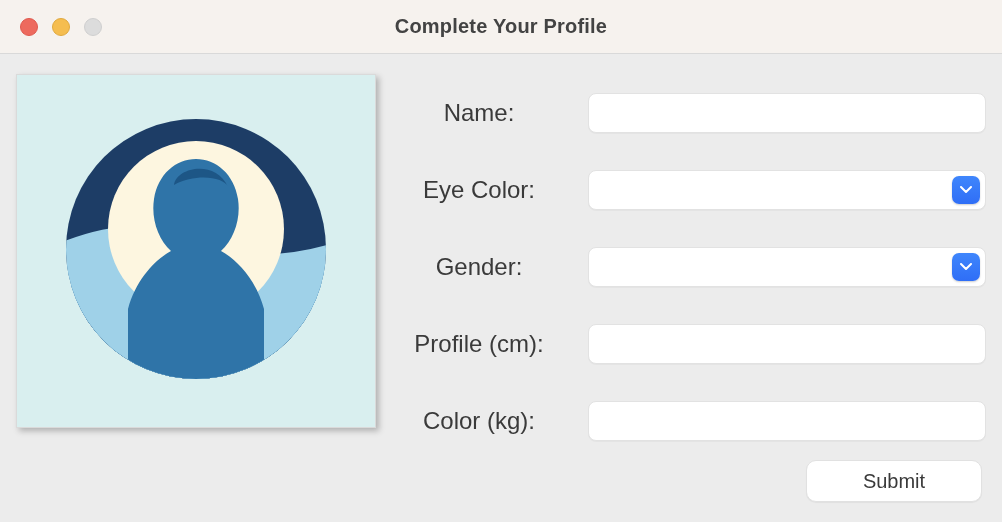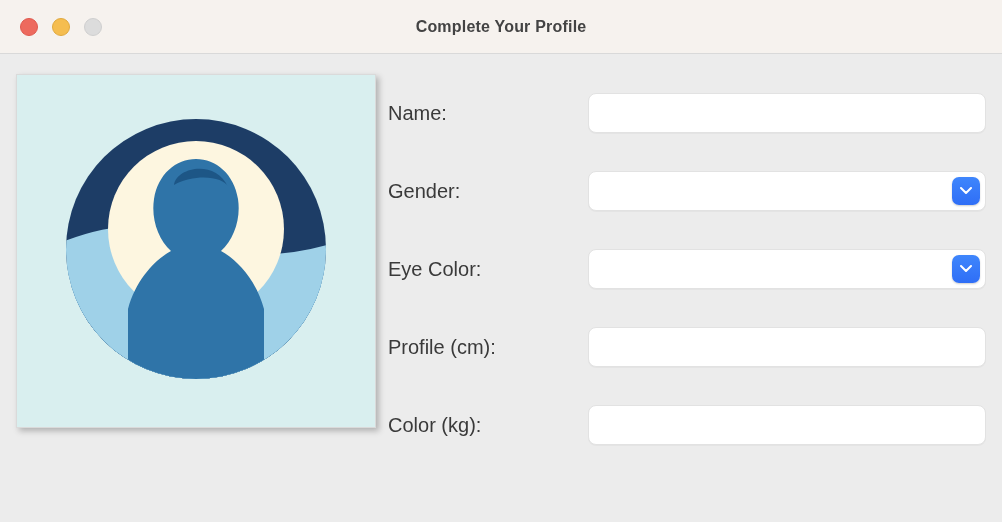--- a/index.html
+++ b/index.html
@@ -29,21 +29,21 @@
     .traffic-lights .dot {
       width: 18px; height: 18px;
       border-radius: 50%;
     }
     .dot.close { background: #ed6a5e; border: 1px solid #e0594e; }
     .dot.min   { background: #f5bd4f; border: 1px solid #e0a93e; }
     .dot.max   { background: #dcdcdc; border: 1px solid #cfcfcf; }
     .window-title {
       width: 100%;
       text-align: center;
-      font-size: 16px;
+      font-size: 20px;
       font-weight: 700;
       color: #434343;
       letter-spacing: 0.2px;
     }
 
     .content {
       display: flex;
       padding: 20px 16px 16px 16px;
       height: calc(100% - 54px);
     }
@@ -67,22 +67,22 @@
       flex-direction: column;
     }
 
     .row {
       display: flex;
       align-items: center;
       height: 78px;
     }
     .row .label {
       width: 200px;
-      text-align: left;
-      font-size: 20px;
+      text-align: center;
+      font-size: 24px;
       font-weight: 400;
       color: #3a3a3a;
       padding-right: 18px;
     }
     .row .control {
       flex: 1;
     }
     .text-input {
       width: 100%;
       height: 40px;
@@ -194,35 +194,35 @@
   <div class="form-panel">
 
     <div class="row">
       <div class="label">Name:</div>
       <div class="control">
         <input type="text" class="text-input" value="" style="">
       </div>
     </div>
 
     <div class="row">
-      <div class="label">Gender:</div>
+      <div class="label">Eye Color:</div>
       <div class="control">
         <div class="select-wrap">
           <div class="select-field"></div>
           <div class="select-chevron">
             <svg width="12" height="8" viewBox="0 0 12 8">
                 <path d="M1 1 L6 6 L11 1" stroke="#fff" stroke-width="2" fill="none" stroke-linecap="round" stroke-linejoin="round"></path>
               </svg>
           </div>
         </div>
       </div>
     </div>
 
     <div class="row">
-      <div class="label">Eye Color:</div>
+      <div class="label">Gender:</div>
       <div class="control">
         <div class="select-wrap">
           <div class="select-field"></div>
           <div class="select-chevron">
             <svg width="12" height="8" viewBox="0 0 12 8">
                 <path d="M1 1 L6 6 L11 1" stroke="#fff" stroke-width="2" fill="none" stroke-linecap="round" stroke-linejoin="round"></path>
               </svg>
           </div>
         </div>
       </div>
@@ -235,15 +235,18 @@
       </div>
     </div>
 
     <div class="row">
       <div class="label">Color (kg):</div>
       <div class="control">
         <input type="text" class="text-input" value="" style="">
       </div>
     </div>
 
+    <div class="footer">
+      <button class="submit-btn">Submit</button>
+    </div>
 
   </div>
 </div>
 
 </body></html>

